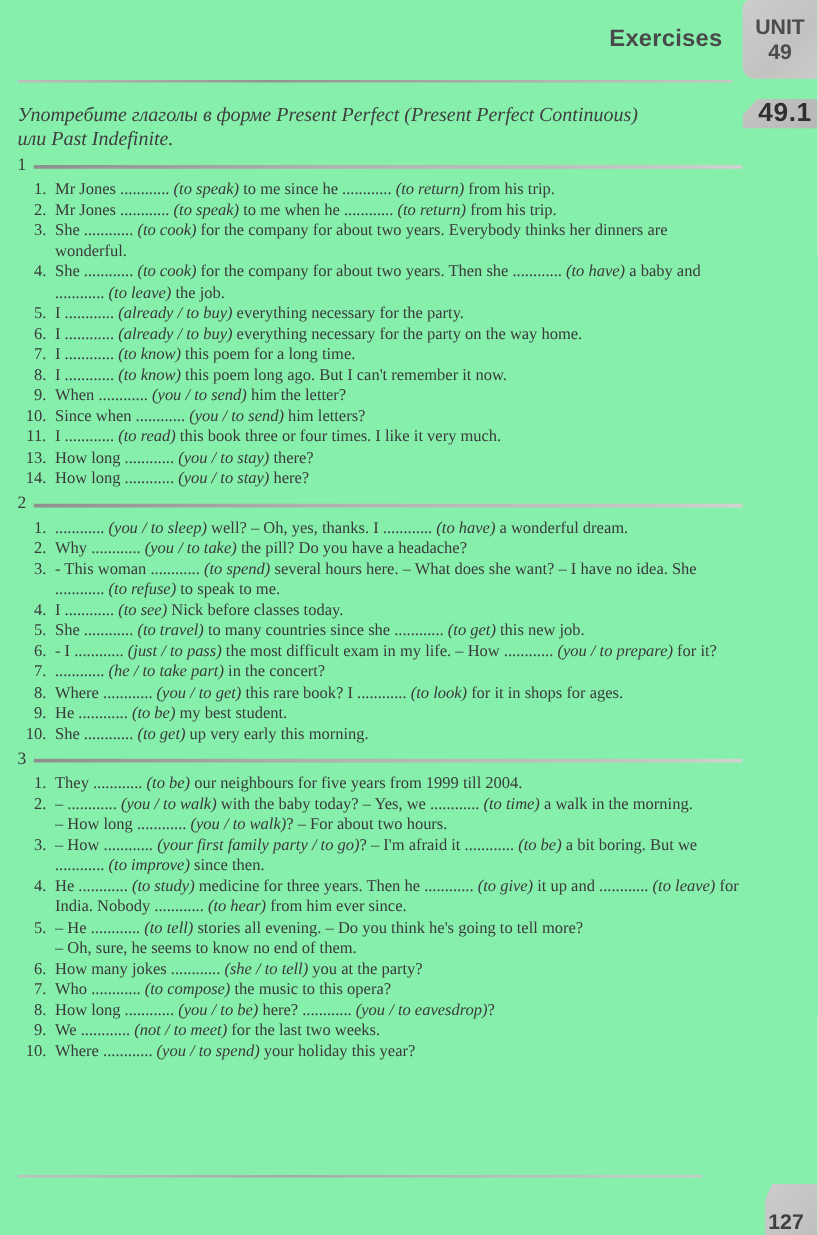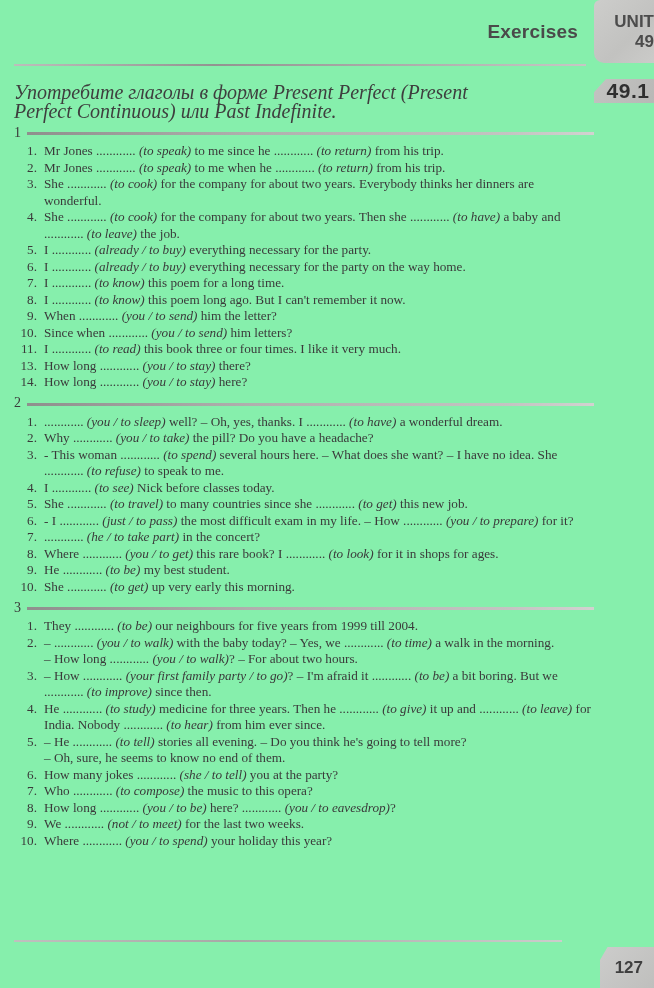--- a/index.html
+++ b/index.html
@@ -17,32 +17,32 @@
     position:absolute;top:21px;right:76px;
     font-family:"Liberation Sans",sans-serif;
     font-weight:bold;font-size:19px;color:#4a4a4a;
     letter-spacing:.2px;
   }
   .unit-badge{
     position:absolute;top:0;right:0;
     width:60px;height:63px;
     background:linear-gradient(135deg,#cdcdcb,#c2c2c0 60%,#cbcbc9);
     border-radius:6px 0 0 10px;
-    display:flex;flex-direction:column;align-items:flex-end;justify-content:center;
+    display:flex;flex-direction:column;align-items:center;justify-content:center;
     font-family:"Liberation Sans",sans-serif;
     font-weight:bold;font-size:17px;line-height:1.15;color:#4c4c4c;
   }
   .header-rule{
     position:absolute;top:64px;left:14px;width:572px;height:2px;
     background:linear-gradient(to right,#bdbdbb,#939391 35%,#c6c6c4);
   }
   
   .instruction{
     position:absolute;top:83px;left:14px;width:500px;
-    font-style:italic;font-size:20px;line-height:19px;color:#3e3e3e;
+    font-style:italic;font-size:16px;line-height:19px;color:#3e3e3e;
   }
   .section-badge{
     position:absolute;top:79px;right:0;
     width:60px;height:24px;
     background:linear-gradient(120deg,#c3c3c1,#b8b8b6);
     clip-path:polygon(20% 0,100% 0,100% 100%,0 100%,0 55%);
     display:flex;align-items:center;justify-content:center;
     padding-left:8px;box-sizing:border-box;
     font-family:"Liberation Sans",sans-serif;
     font-weight:bold;font-size:21px;color:#2f2f2f;letter-spacing:.5px;
@@ -60,24 +60,24 @@
   .item-num{width:30px;flex-shrink:0;text-align:right;padding-right:7px;box-sizing:border-box;}
   .item-text{flex:1;min-width:0;}
   .item-text i{font-style:italic;}
   
   .footer-rule{
     position:absolute;top:940px;left:14px;width:548px;height:2px;
     background:linear-gradient(to right,#c0c0be,#a8a8a6 40%,#cccccb);
   }
   .page-badge{
     position:absolute;top:947px;right:0;
-    width:54px;height:41px;
+    width:42px;height:41px;
     background:linear-gradient(135deg,#cccccb,#bfbfbd);
     clip-path:polygon(14% 0,100% 0,100% 100%,0 100%,0 32%);
-    display:flex;align-items:center;justify-content:flex-end;
+    display:flex;align-items:flex-end;justify-content:flex-end;
     padding-right:11px;box-sizing:border-box;
     font-family:"Liberation Sans",sans-serif;
     font-weight:bold;font-size:17px;color:#3f3f3f;
   }
 </style>
 </head>
 <body>
 
 <div class="page">
 

